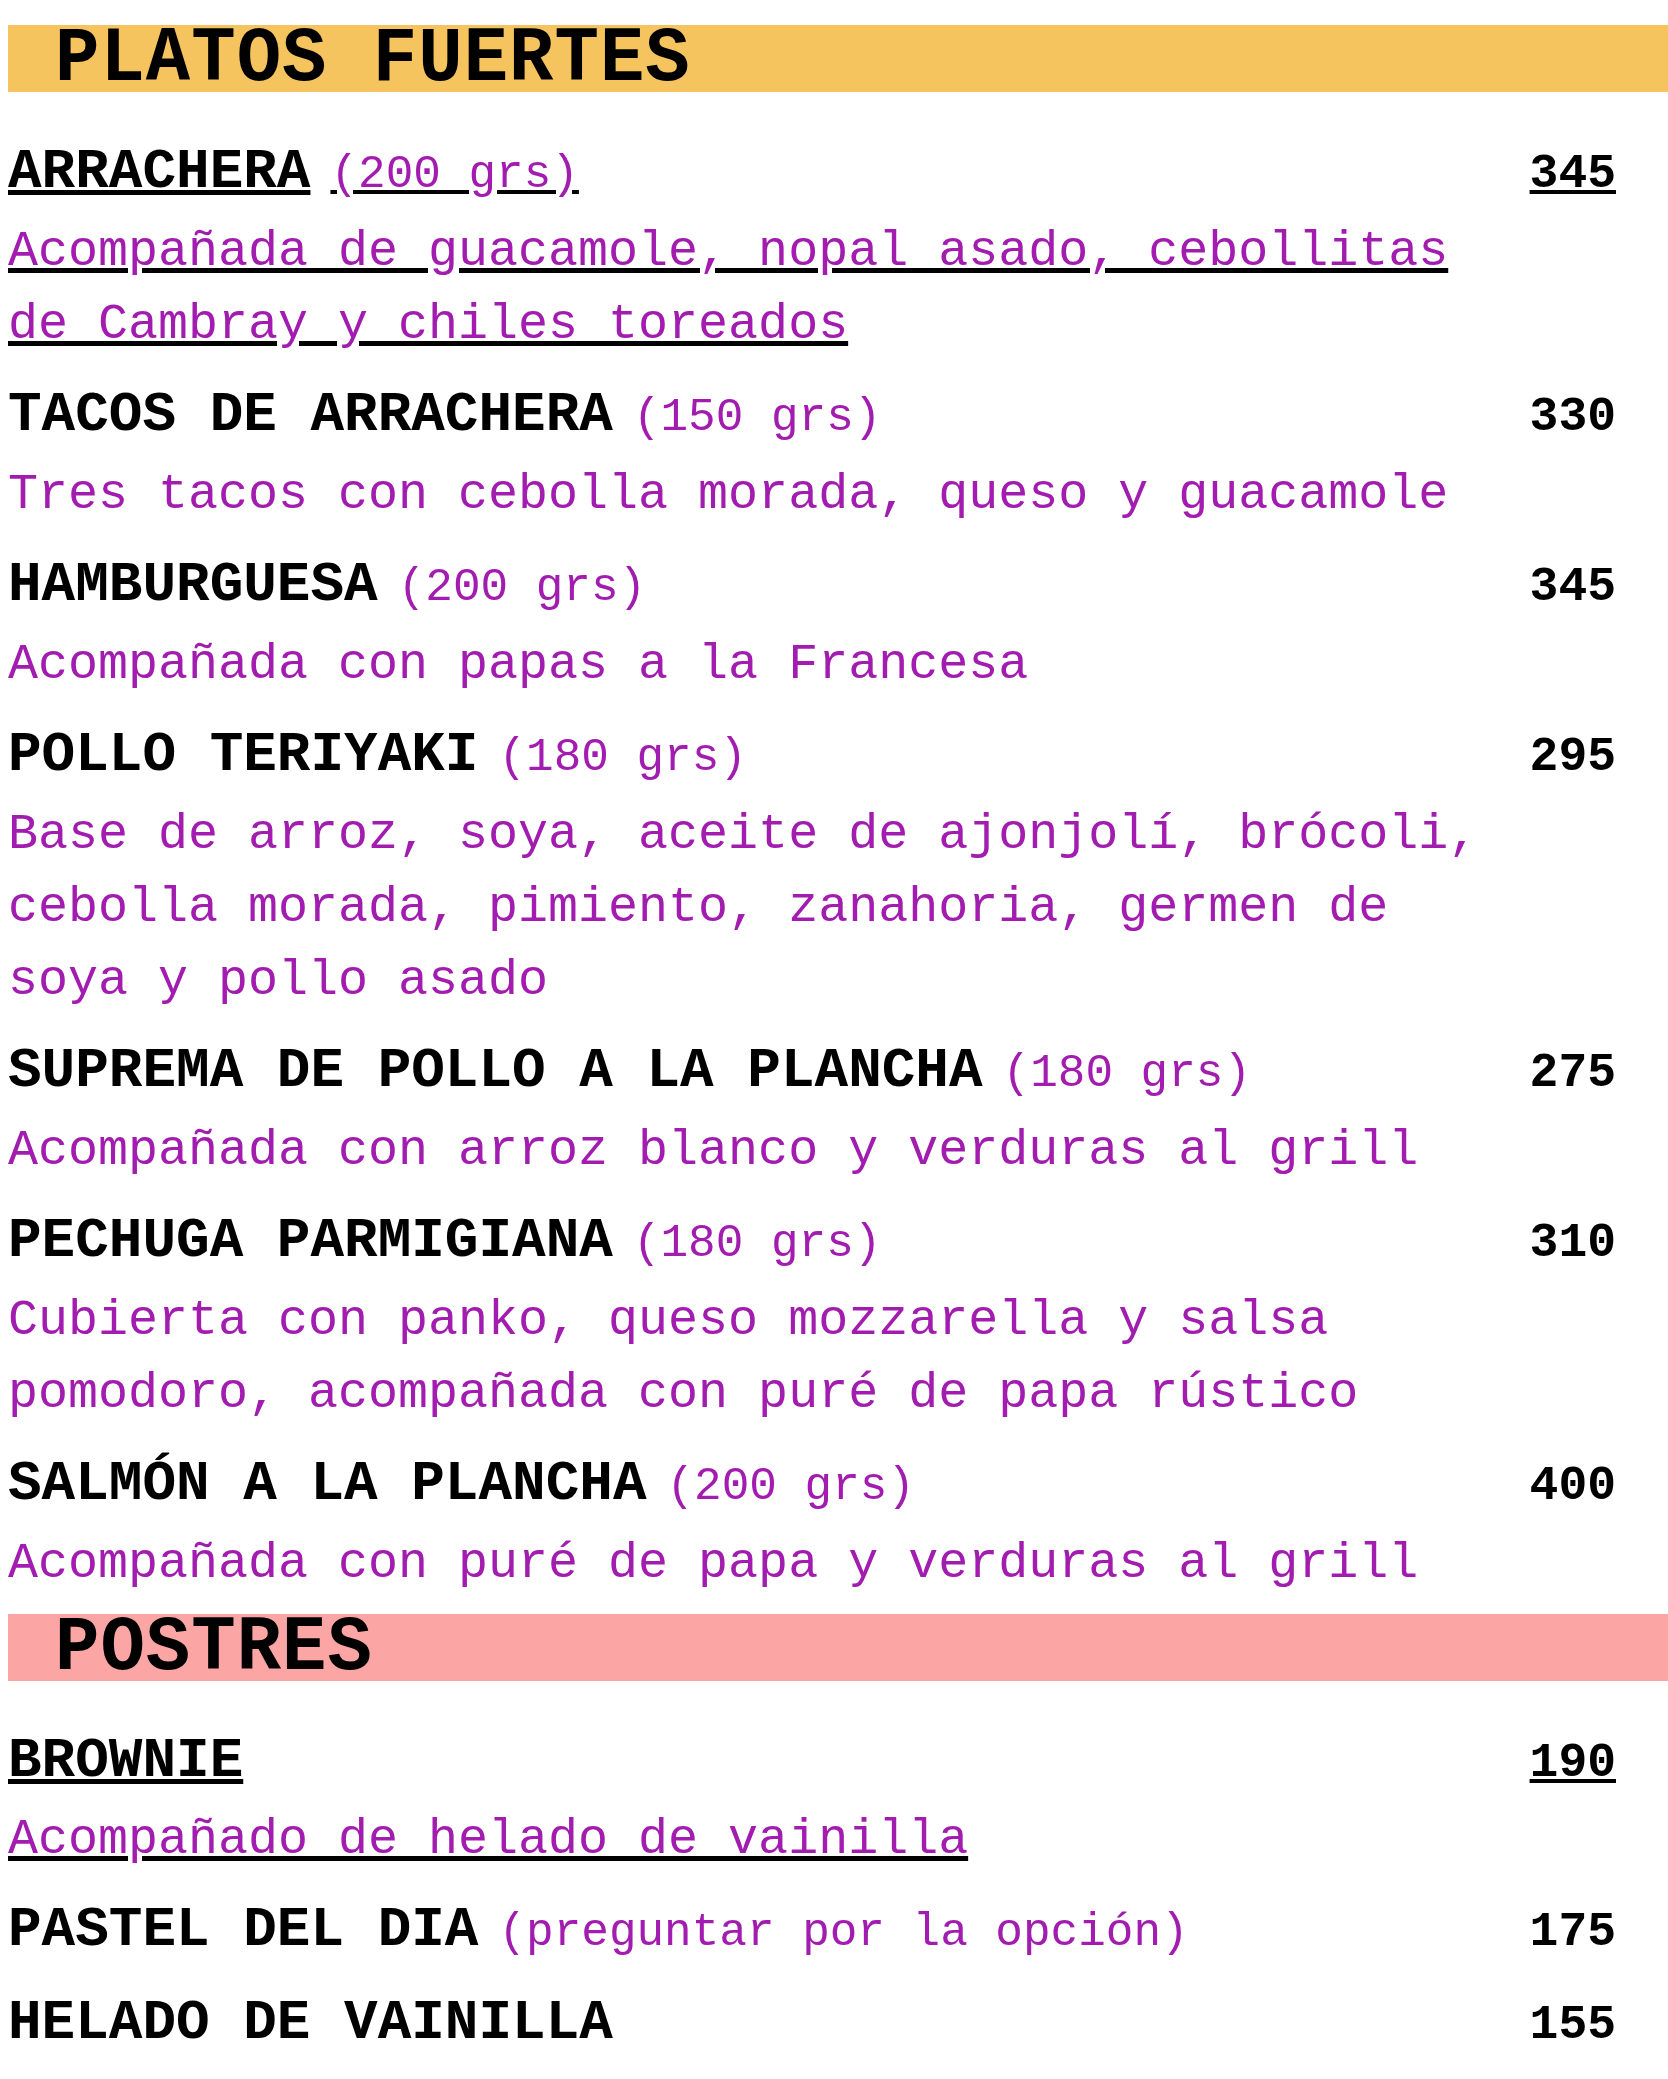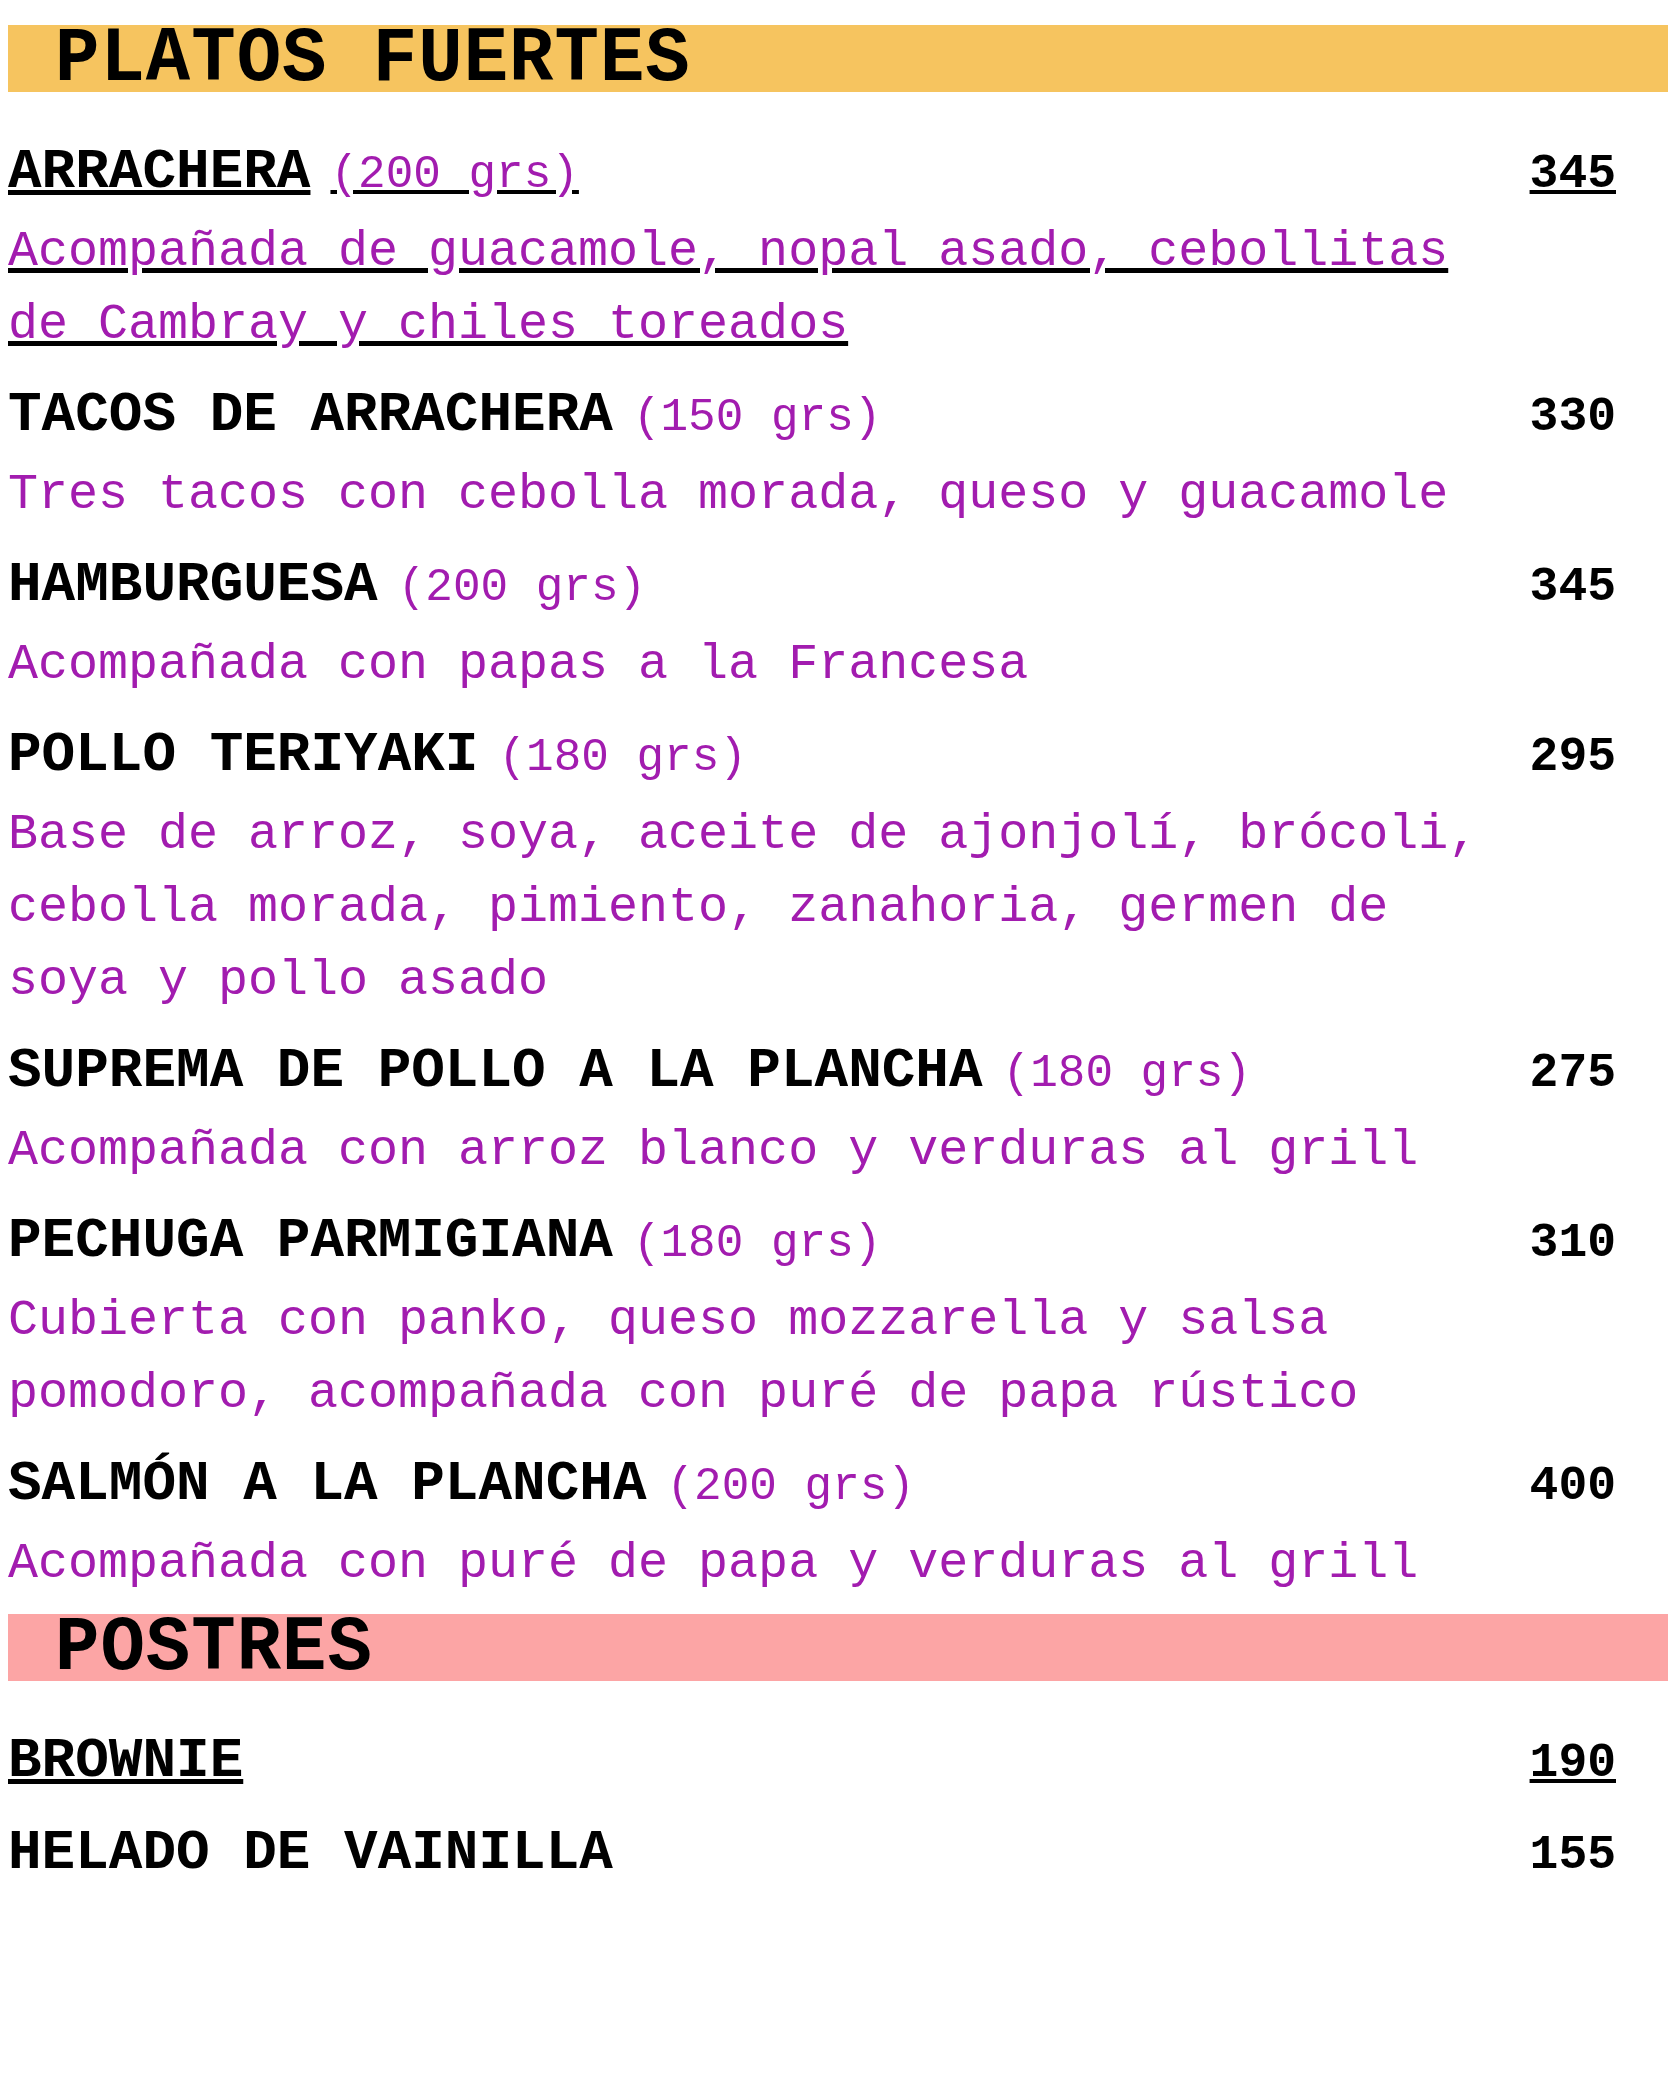--- a/index.html
+++ b/index.html
@@ -145,22 +145,31 @@
     <div class="section-bar later" style="background: #fca5a5;">
       <span class="section-title">POSTRES</span>
     </div>
 
   <div class="item first-in-section">
     <div class="item-header">
       <span class="item-name">BROWNIE</span>
 
       <span class="item-price">190</span>
     </div>
+    <div class="item-desc">Acompañado de helado de vainilla</div>
   </div>
 
+  <div class="item">
+    <div class="item-header">
+      <span class="item-name">PASTEL DEL DIA</span>
+      <span class="item-portion">(preguntar por la opción)</span>
+      <span class="item-price">175</span>
+    </div>
+
+  </div>
 
   <div class="item">
     <div class="item-header">
       <span class="item-name">HELADO DE VAINILLA</span>
 
       <span class="item-price">155</span>
     </div>
 
   </div>
 </section>

